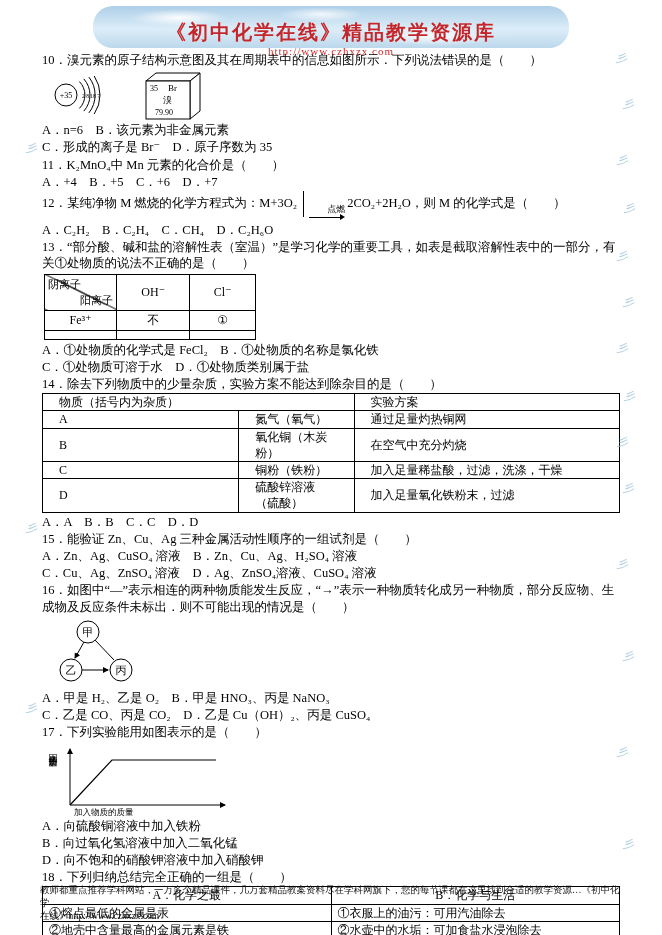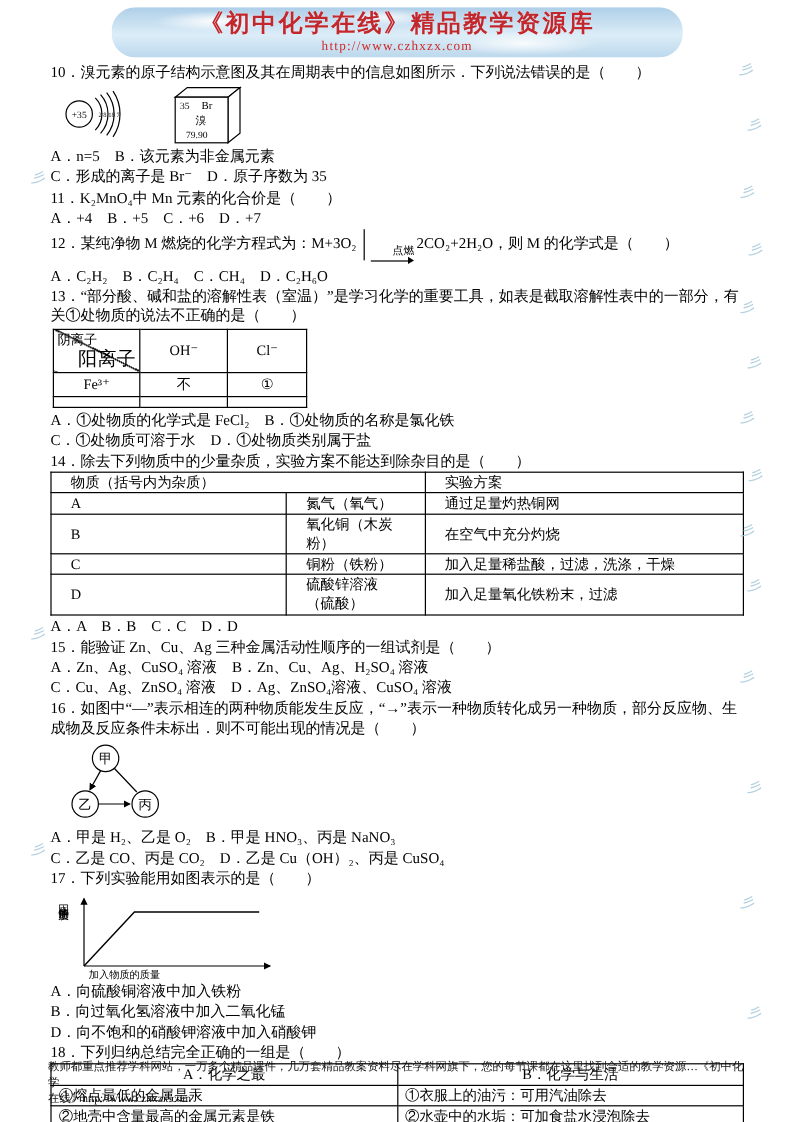--- a/index.html
+++ b/index.html
@@ -1,21 +1,21 @@
 <!DOCTYPE html>
 <html><head>
 <meta charset="utf-8">
 <style>
   * { margin:0; padding:0; box-sizing:border-box; }
   html,body { background:#ffffff; }
   body { font-family:"Liberation Serif","DejaVu Serif",serif; }
   .page { position:relative; width:662px; height:935px; background:#fff; overflow:hidden; color:#000; }
 
   
-  .banner { width:476px; margin:6px auto 2px auto; height:42px; text-align:center; padding-top:2px;
+  .banner { width:476px; margin:6px auto 2px auto; height:42px; text-align:center; padding-top:14px;
     background:
       radial-gradient(ellipse 70px 12px at 18% 28%, rgba(255,255,255,.95), rgba(255,255,255,0) 70%),
       radial-gradient(ellipse 90px 14px at 72% 72%, rgba(255,255,255,.85), rgba(255,255,255,0) 70%),
       radial-gradient(ellipse 60px 10px at 48% 20%, rgba(255,255,255,.8), rgba(255,255,255,0) 70%),
       linear-gradient(180deg,#aecfe8 0%, #dcedf8 55%, #bcd8ec 100%);
     border-radius: 20px;
   }
   .banner-title { font-size:20px; font-weight:bold; color:#c1272d; letter-spacing:2px; line-height:25px;
     text-shadow:0 0 1px rgba(255,255,255,.9); font-family:"Liberation Serif","DejaVu Serif",serif; }
   .banner-url { font-size:11px; color:#cf2b2b; line-height:13px; letter-spacing:1px; }
@@ -38,21 +38,21 @@
 
   
   table { border-collapse:collapse; }
   td { border:1px solid #000; font-size:12px; padding:0 16px; }
 
   .t13 { width:212px; margin:2px 0 2px 2px; }
   .t13 td { text-align:center; height:20px; }
   .t13 .corner { position:relative; width:72px; height:36px; padding:12px;
     background:linear-gradient(to bottom left, transparent calc(50% - 0.6px), #000 calc(50% - 0.6px), #000 calc(50% + 0.6px), transparent calc(50% + 0.6px));margin-left:12px; }
   .t13 .corner .c-anion { position:absolute; top:1px; left:3px; font-size:11px; }
-  .t13 .corner .c-cation { position:absolute; bottom:1px; right:3px; font-size:16px; }
+  .t13 .corner .c-cation { position:absolute; bottom:1px; right:3px; font-size:11px; }
   .t13 .cut td { height:9px; }
 
   .t14 { width:100%; margin:1px 0 1px 0; }
   .t14 td { text-align:left; height:16px; }
 
   .t18 { width:100%; margin:1px 0 2px 0; }
   .t18 td { width:50%; height:17px; }
   .t18 .hdr td { text-align:center; }
   .t18 .row td { text-align:left; padding-left:6px; }
 
@@ -111,21 +111,21 @@
       <svg width="64" height="52" viewBox="0 0 64 52">
         <polygon points="4,12 14,4 58,4 48,12" fill="#fff" stroke="#000" stroke-width="1"></polygon>
         <polygon points="48,12 58,4 58,42 48,50" fill="#fff" stroke="#000" stroke-width="1"></polygon>
         <rect x="4" y="12" width="44" height="38" fill="#fff" stroke="#000" stroke-width="1"></rect>
         <text x="8" y="22" font-size="8">35</text>
         <text x="26" y="22" font-size="9">Br</text>
         <text x="21" y="34" font-size="9">溴</text>
         <text x="13" y="46" font-size="8">79.90</text>
       </svg>
     </div>
-    <p class="ln">A．n=5　B．该元素为非金属元素</p>
+    <p class="ln">A．n=6　B．该元素为非金属元素</p>
     <p class="ln">C．形成的离子是 Br⁻　D．原子序数为 35</p>
 
     
     <p class="ln">11．K₂MnO₄中 Mn 元素的化合价是（　　）</p>
     <p class="ln">A．+4　B．+5　C．+6　D．+7</p>
 
     
     <p class="ln">
       <span>12．某纯净物 M 燃烧的化学方程式为：M+3O₂</span><span class="vbar"></span><span class="rxn">
           <span class="rxn-lbl">点燃</span>

